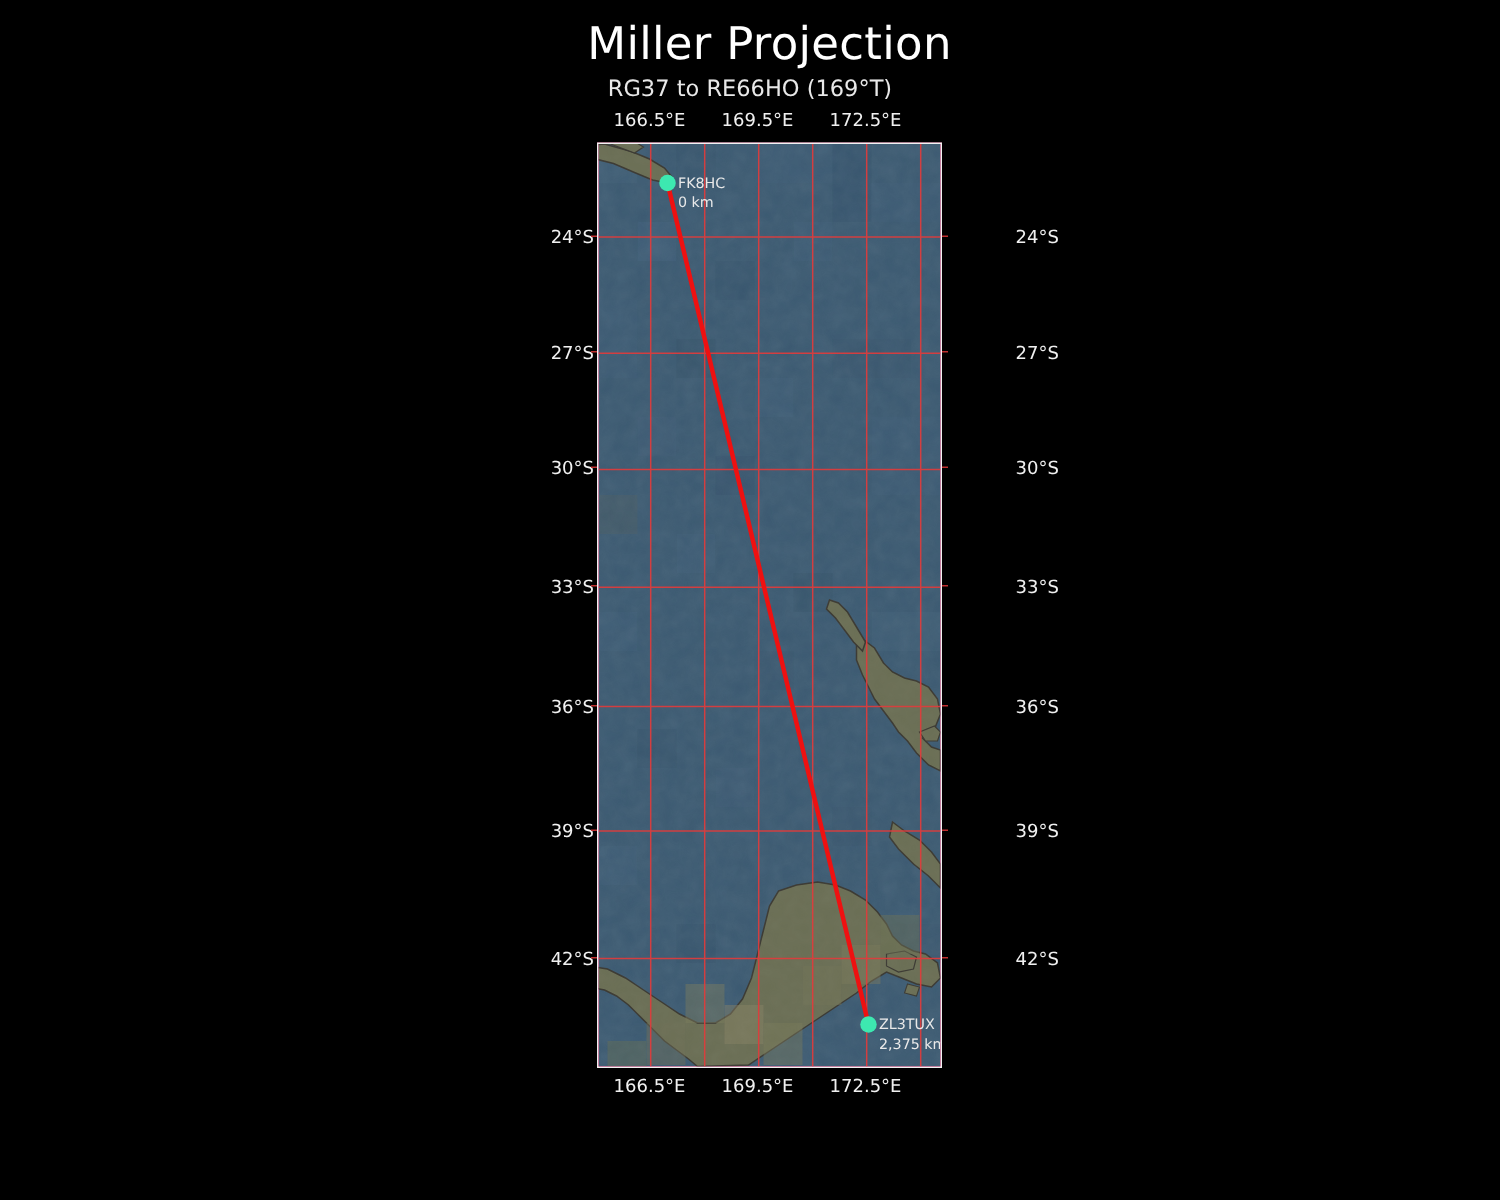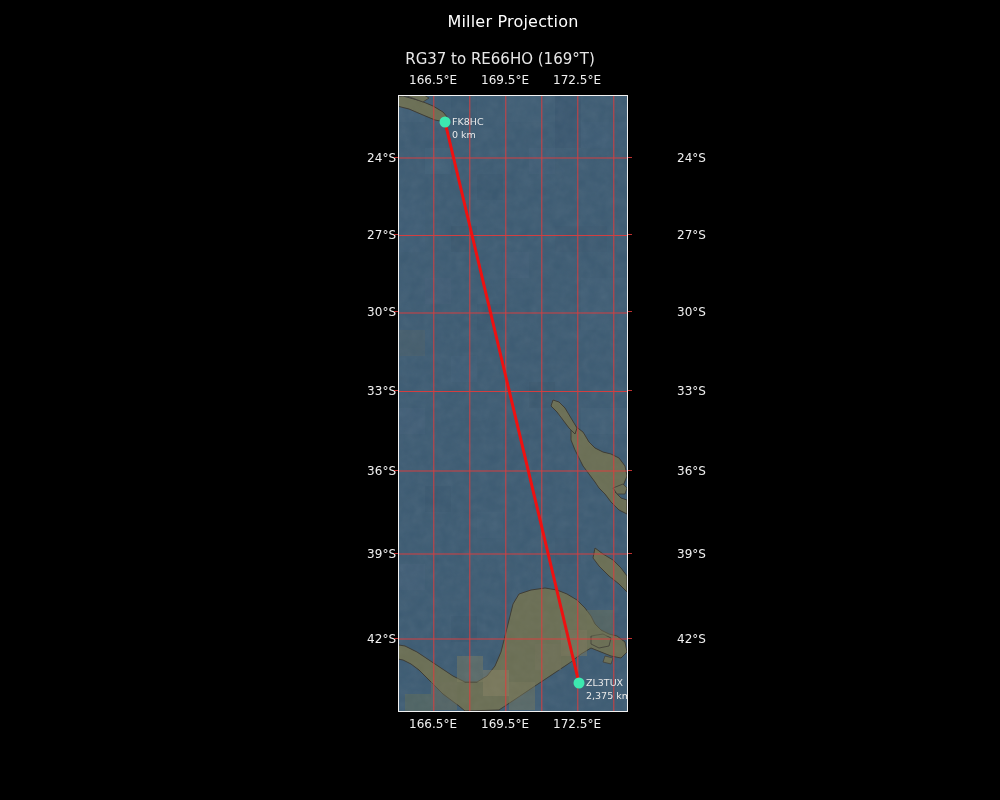--- a/index.html
+++ b/index.html
@@ -18,21 +18,21 @@
     background: #000000;
   }
 
   
   .title {
     position: absolute;
     left: 0; top: 12px;
     width: 1000px;
     text-align: center;
     color: #ffffff;
-    font-size: 16px;
+    font-size: 30px;
     font-weight: normal;
     letter-spacing: 0.2px;
     padding-left: 26px;
   }
   .subtitle {
     position: absolute;
     left: 0; top: 50px;
     width: 1000px;
     text-align: center;
     color: #e8e8e8;

